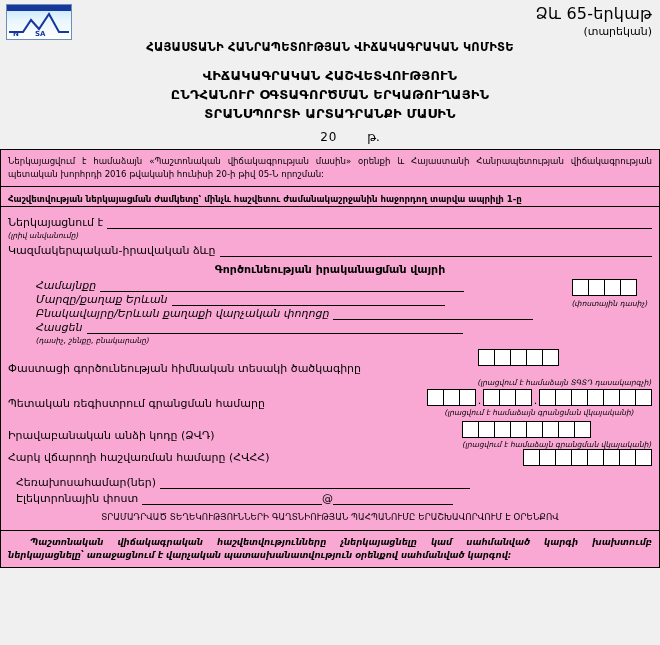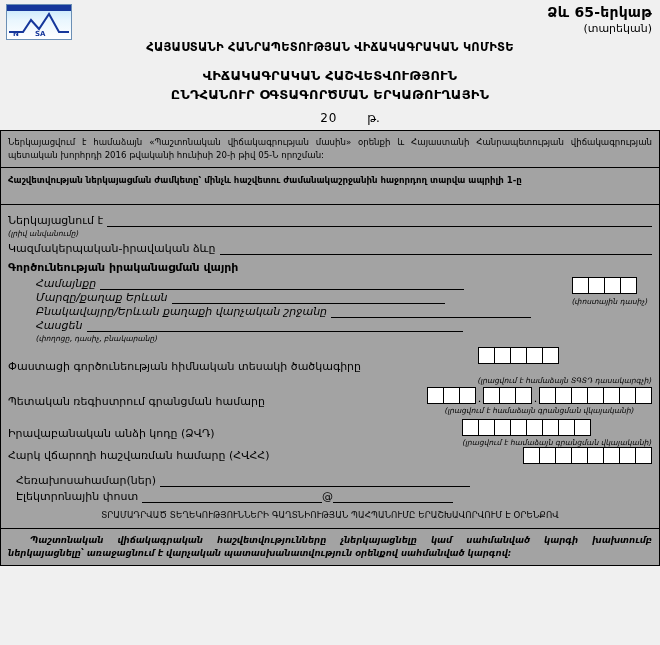--- a/index.html
+++ b/index.html
@@ -45,21 +45,21 @@
   }
   .logo-n { left: 6px; }
   .logo-s { left: 28px; }
 
   .form-code {
     position: absolute; right: 8px; top: 4px;
     text-align: right;
     font-family: "DejaVu Sans", sans-serif;
   }
   .form-code .code {
-    font-size: 14px; font-weight: bold; letter-spacing: .2px;
+    font-size: 16px; font-weight: normal; letter-spacing: .2px;
   }
   .form-code .period {
     font-size: 11px; margin-top: 2px;
   }
 
   
   .titles { text-align: center; }
   .org-title {
     font-size: 11.5px; font-weight: bold;
     padding-top: 4px;
@@ -77,36 +77,36 @@
     padding-top: 7px; padding-bottom: 5px;
     padding-left: 40px;
   }
   .year-row .yr { letter-spacing: 1px; }
   .year-row .yr-gap { display: inline-block; width: 22px; }
 
   
   .frame {
     border: 1px solid #000;
     border-bottom: none;
-    background: #a3a3a3;
+    background: #f9a8d4;
   }
   .band {
     border-bottom: 1px solid #000;
     padding: 5px 7px 5px 7px;
   }
   .band.legal {
     font-size: 8.6px;
     line-height: 13px;
     text-align: justify;
   }
   .band.deadline {
     font-size: 8.6px;
     font-weight: bold;
     line-height: 13px;
-    padding-top: 6px; padding-bottom: 17px;
+    padding-top: 6px; padding-bottom: 0;
   }
 
   .body-band {
     border-bottom: 1px solid #000;
     padding: 9px 7px 6px 7px;
     position: relative;
   }
 
   
   .frow {
@@ -121,21 +121,21 @@
     border-bottom: 1px solid #000;
     height: 12px;
     margin-left: 4px;
   }
   .caption {
     font-size: 7.5px; font-style: italic;
     text-align: left;
   }
   .section-head {
     font-size: 11px; font-weight: bold;
-    margin-top: 6px; margin-bottom: 3px;
+    margin-top: 6px; margin-bottom: 3px; text-align: center;
   }
   .indent { padding-left: 28px; }
 
   
   .boxes { display: flex; }
   .boxes .bx {
     width: 17px; height: 17px;
     border: 1px solid #000;
     box-sizing: border-box;
     margin-left: -1px;
@@ -218,20 +218,21 @@
       <div class="code">Ձև 65-երկաթ</div>
       <div class="period">(տարեկան)</div>
     </div>
   </div>
 
   <div class="titles">
     <div class="org-title">ՀԱՅԱՍՏԱՆԻ ՀԱՆՐԱՊԵՏՈՒԹՅԱՆ ՎԻՃԱԿԱԳՐԱԿԱՆ ԿՈՄԻՏԵ</div>
     <div class="doc-title">
       <div>ՎԻՃԱԿԱԳՐԱԿԱՆ ՀԱՇՎԵՏՎՈՒԹՅՈՒՆ</div>
       <div>ԸՆԴՀԱՆՈՒՐ ՕԳՏԱԳՈՐԾՄԱՆ ԵՐԿԱԹՈՒՂԱՅԻՆ</div>
+      <div>ՏՐԱՆՍՊՈՐՏԻ ԱՐՏԱԴՐԱՆՔԻ ՄԱՍԻՆ</div>
     </div>
   </div>
 
   <div class="year-row">
     <span class="yr">20</span>
     <span class="yr-gap"></span>
     <span>թ.</span>
   </div>
 
   <div class="frame">
@@ -259,28 +260,28 @@
         <div class="indent">
           <div class="frow">
             <span class="flabel ital">Համայնքը</span>
             <span class="fline" style="width:364px;"></span>
           </div>
           <div class="frow">
             <span class="flabel ital">Մարզը/քաղաք Երևան</span>
             <span class="fline" style="width:273px;"></span>
           </div>
           <div class="frow">
-            <span class="flabel ital">Բնակավայրը/Երևան քաղաքի վարչական շրջանը</span>
+            <span class="flabel ital">Բնակավայրը/Երևան քաղաքի վարչական փողոցը</span>
             <span class="fline" style="width:200px;"></span>
           </div>
           <div class="frow">
             <span class="flabel ital">Հասցեն</span>
             <span class="fline" style="width:376px;"></span>
           </div>
-          <div class="caption" style="width:430px;margin-top:2px;">(փողոցը, դասիչ, բնակարանը)</div>
+          <div class="caption" style="width:430px;margin-top:2px;">(դասիչ, շենքը, բնակարանը)</div>
         </div>
 
         <div class="postal">
           <div class="boxes">
               <span class="bx"></span>
               <span class="bx"></span>
               <span class="bx"></span>
               <span class="bx"></span>
             </div>
           <div class="caption" style="margin-top:3px;">(փոստային դասիչ)</div>

